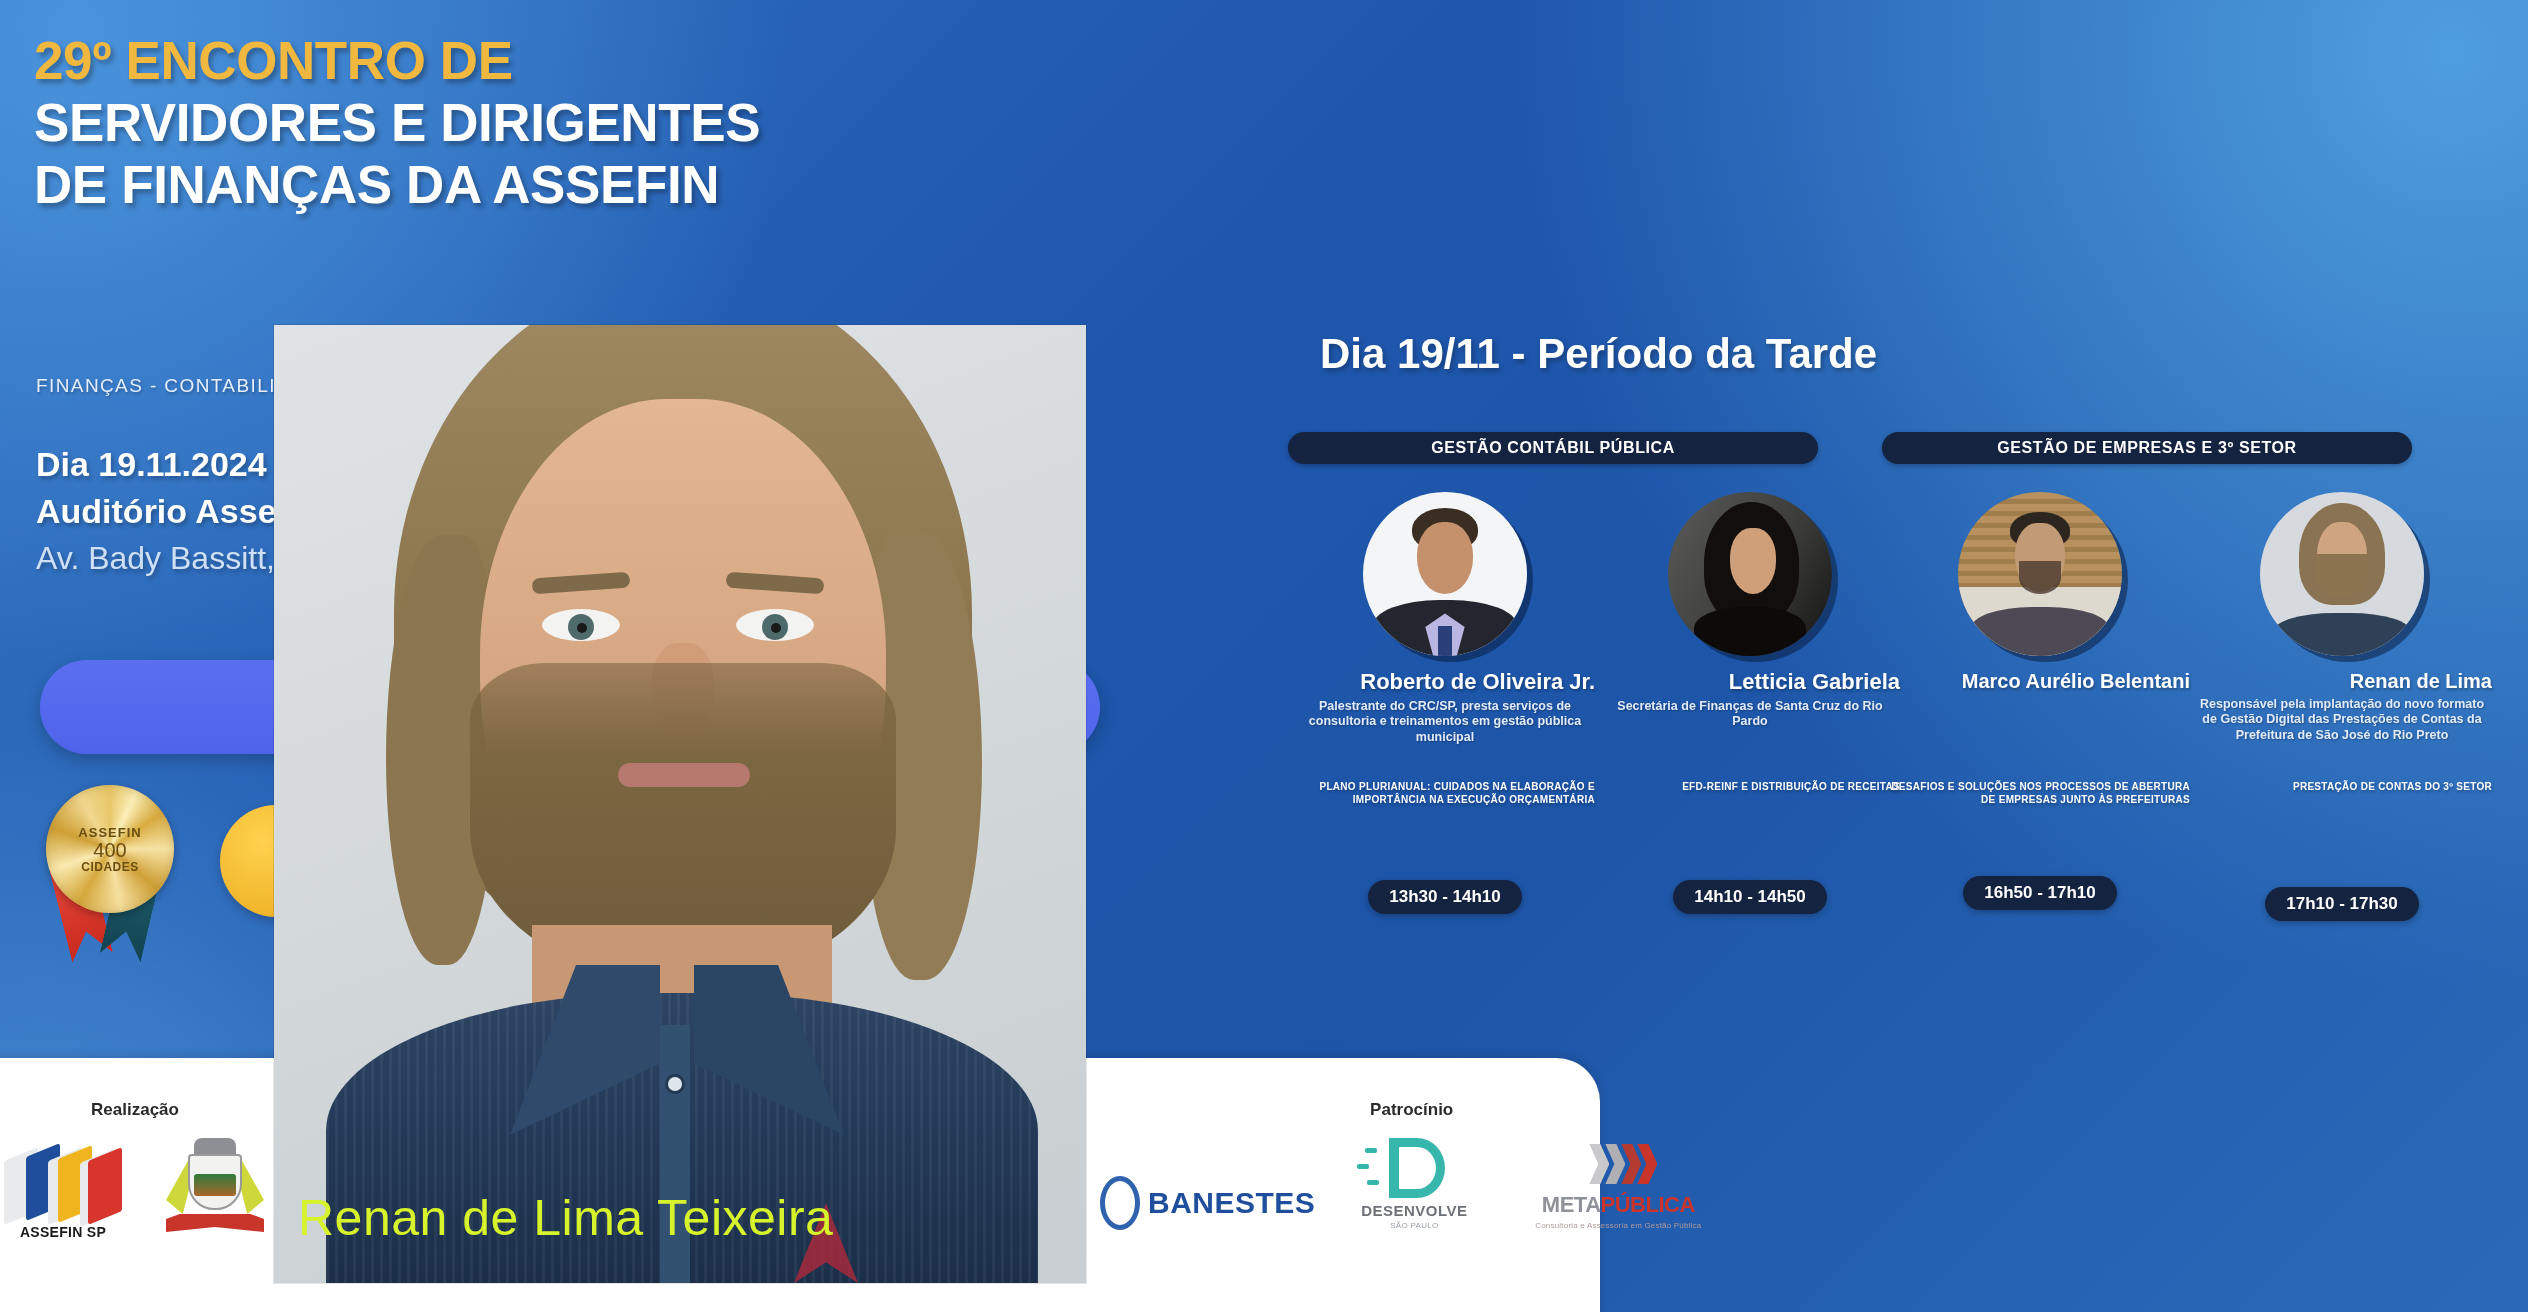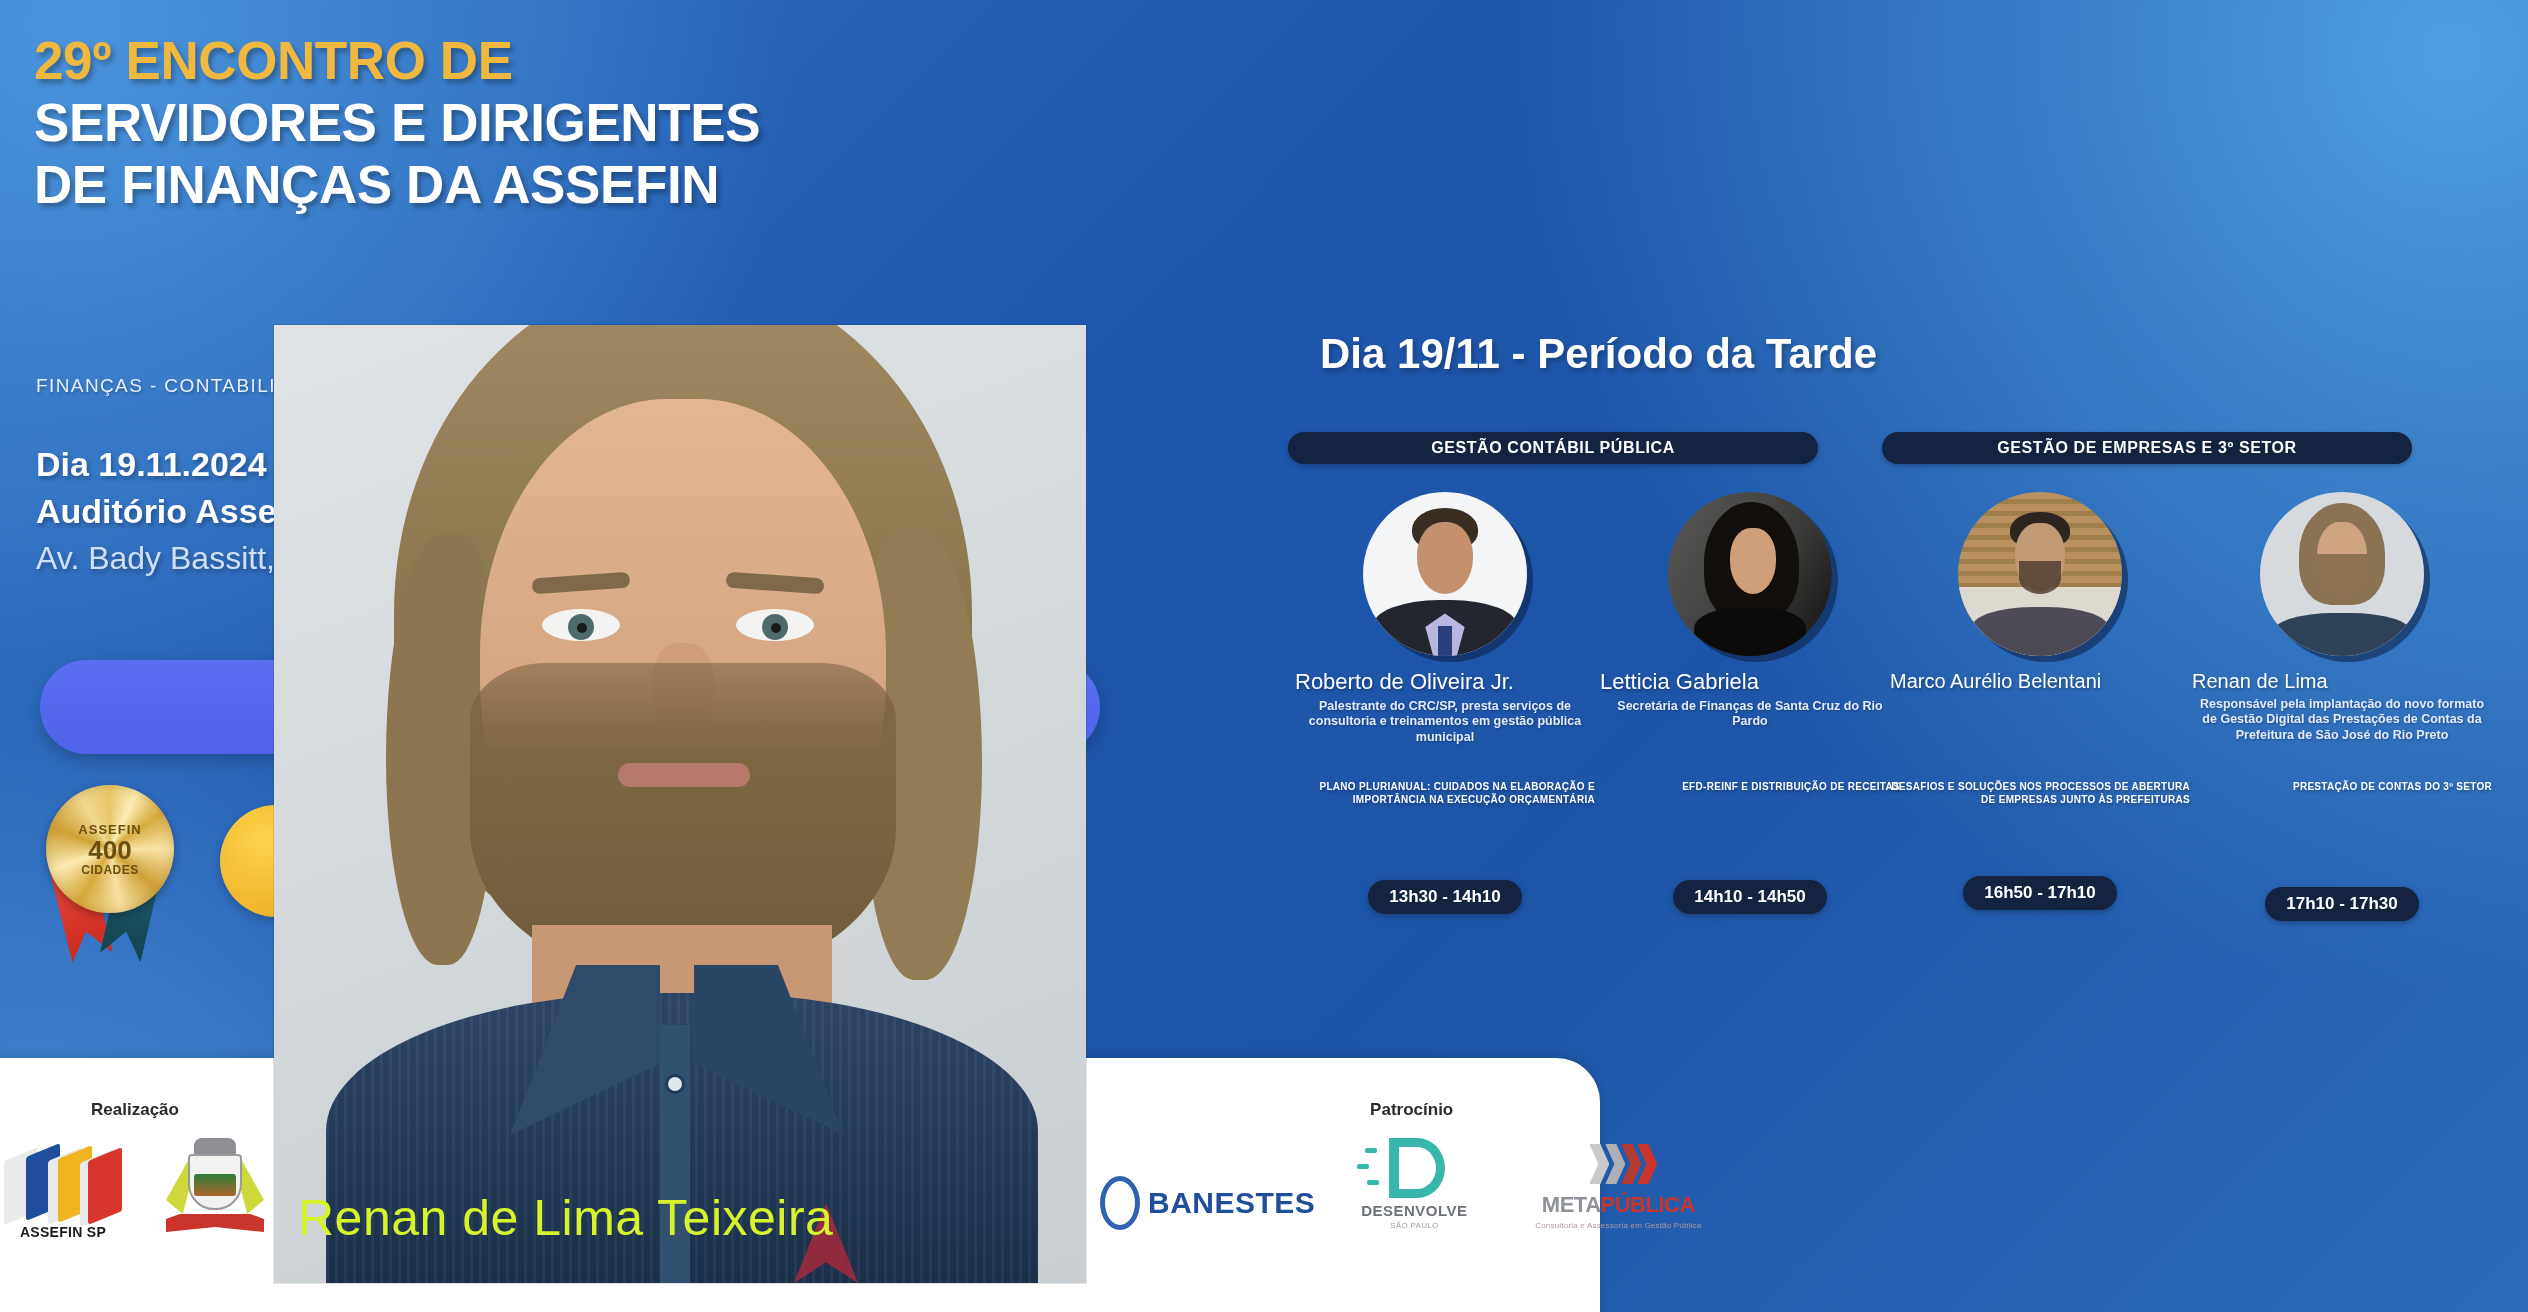--- a/index.html
+++ b/index.html
@@ -101,21 +101,21 @@
         #cfa036 290deg, #f0d890 330deg, #e8c76a 360deg);
     box-shadow: 0 3px 8px rgba(0,0,0,.3), inset 0 0 12px rgba(150,110,20,.35);
     display: flex; flex-direction: column; align-items: center; justify-content: center;
   }
   .medal .seal::before {
     content: ""; position: absolute; inset: -7px; border-radius: 50%;
     background: repeating-conic-gradient(from 0deg, #e2bf5c 0deg 9deg, #cfa23a 9deg 18deg);
     z-index: -1;
   }
   .medal .seal-top   { font-size: 13px; font-weight: bold; color: #6b4f10; letter-spacing: 1px; }
-  .medal .seal-mid   { font-size: 26px; font-weight: bold; color: #6b4f10; line-height: 1; }
+  .medal .seal-mid   { font-size: 20px; font-weight: normal; color: #6b4f10; line-height: 1; }
   .medal .seal-bot   { font-size: 12px; font-weight: bold; color: #6b4f10; letter-spacing: .5px; }
 
   .circle-chip {
     position: absolute; top: 805px; left: 220px;
     width: 112px; height: 112px; border-radius: 50%;
     background: radial-gradient(circle at 38% 32%, #ffd24d, #eaa91d);
     box-shadow: 0 4px 10px rgba(0,0,0,.22);
   }
 
   
@@ -179,22 +179,22 @@
   .av2 .shirt { position:absolute; left:8%; bottom:0; width:84%; height:30%; background:#4d4a55; border-radius:44% 44% 0 0; }
 
   
   .av3 .photo { background: #d6dade; }
   .av3 .hair  { position:absolute; left:24%; top:7%; width:52%; height:62%; background:#8a7352; border-radius:50% 50% 38% 38%; }
   .av3 .face  { position:absolute; left:35%; top:18%; width:30%; height:44%; background:#cfa481; border-radius:46% 46% 52% 52%; }
   .av3 .beard { position:absolute; left:34%; top:38%; width:32%; height:26%; background:#8d7450; border-radius:0 0 50% 50%; }
   .av3 .shirt { position:absolute; left:8%; bottom:0; width:84%; height:26%; background:#2f4156; border-radius:44% 44% 0 0; }
 
   .sp-name {
-    margin-top: 14px; text-align: left;
-    font-size: 22px; font-weight: normal; color: #ffffff;
+    margin-top: 14px; text-align: right;
+    font-size: 22px; font-weight: bold; color: #ffffff;
     line-height: 1.1;
     text-shadow: 1px 2px 3px rgba(0,0,0,.3);
   }
   .card.c2 .sp-name, .card.c3 .sp-name { font-size: 20px; }
   .sp-role {
     margin-top: 5px; text-align: center;
     font-size: 12.5px; font-weight: bold; color: #e2ebf8;
     line-height: 1.22;
     text-shadow: 1px 1px 2px rgba(0,0,0,.28);
   }

